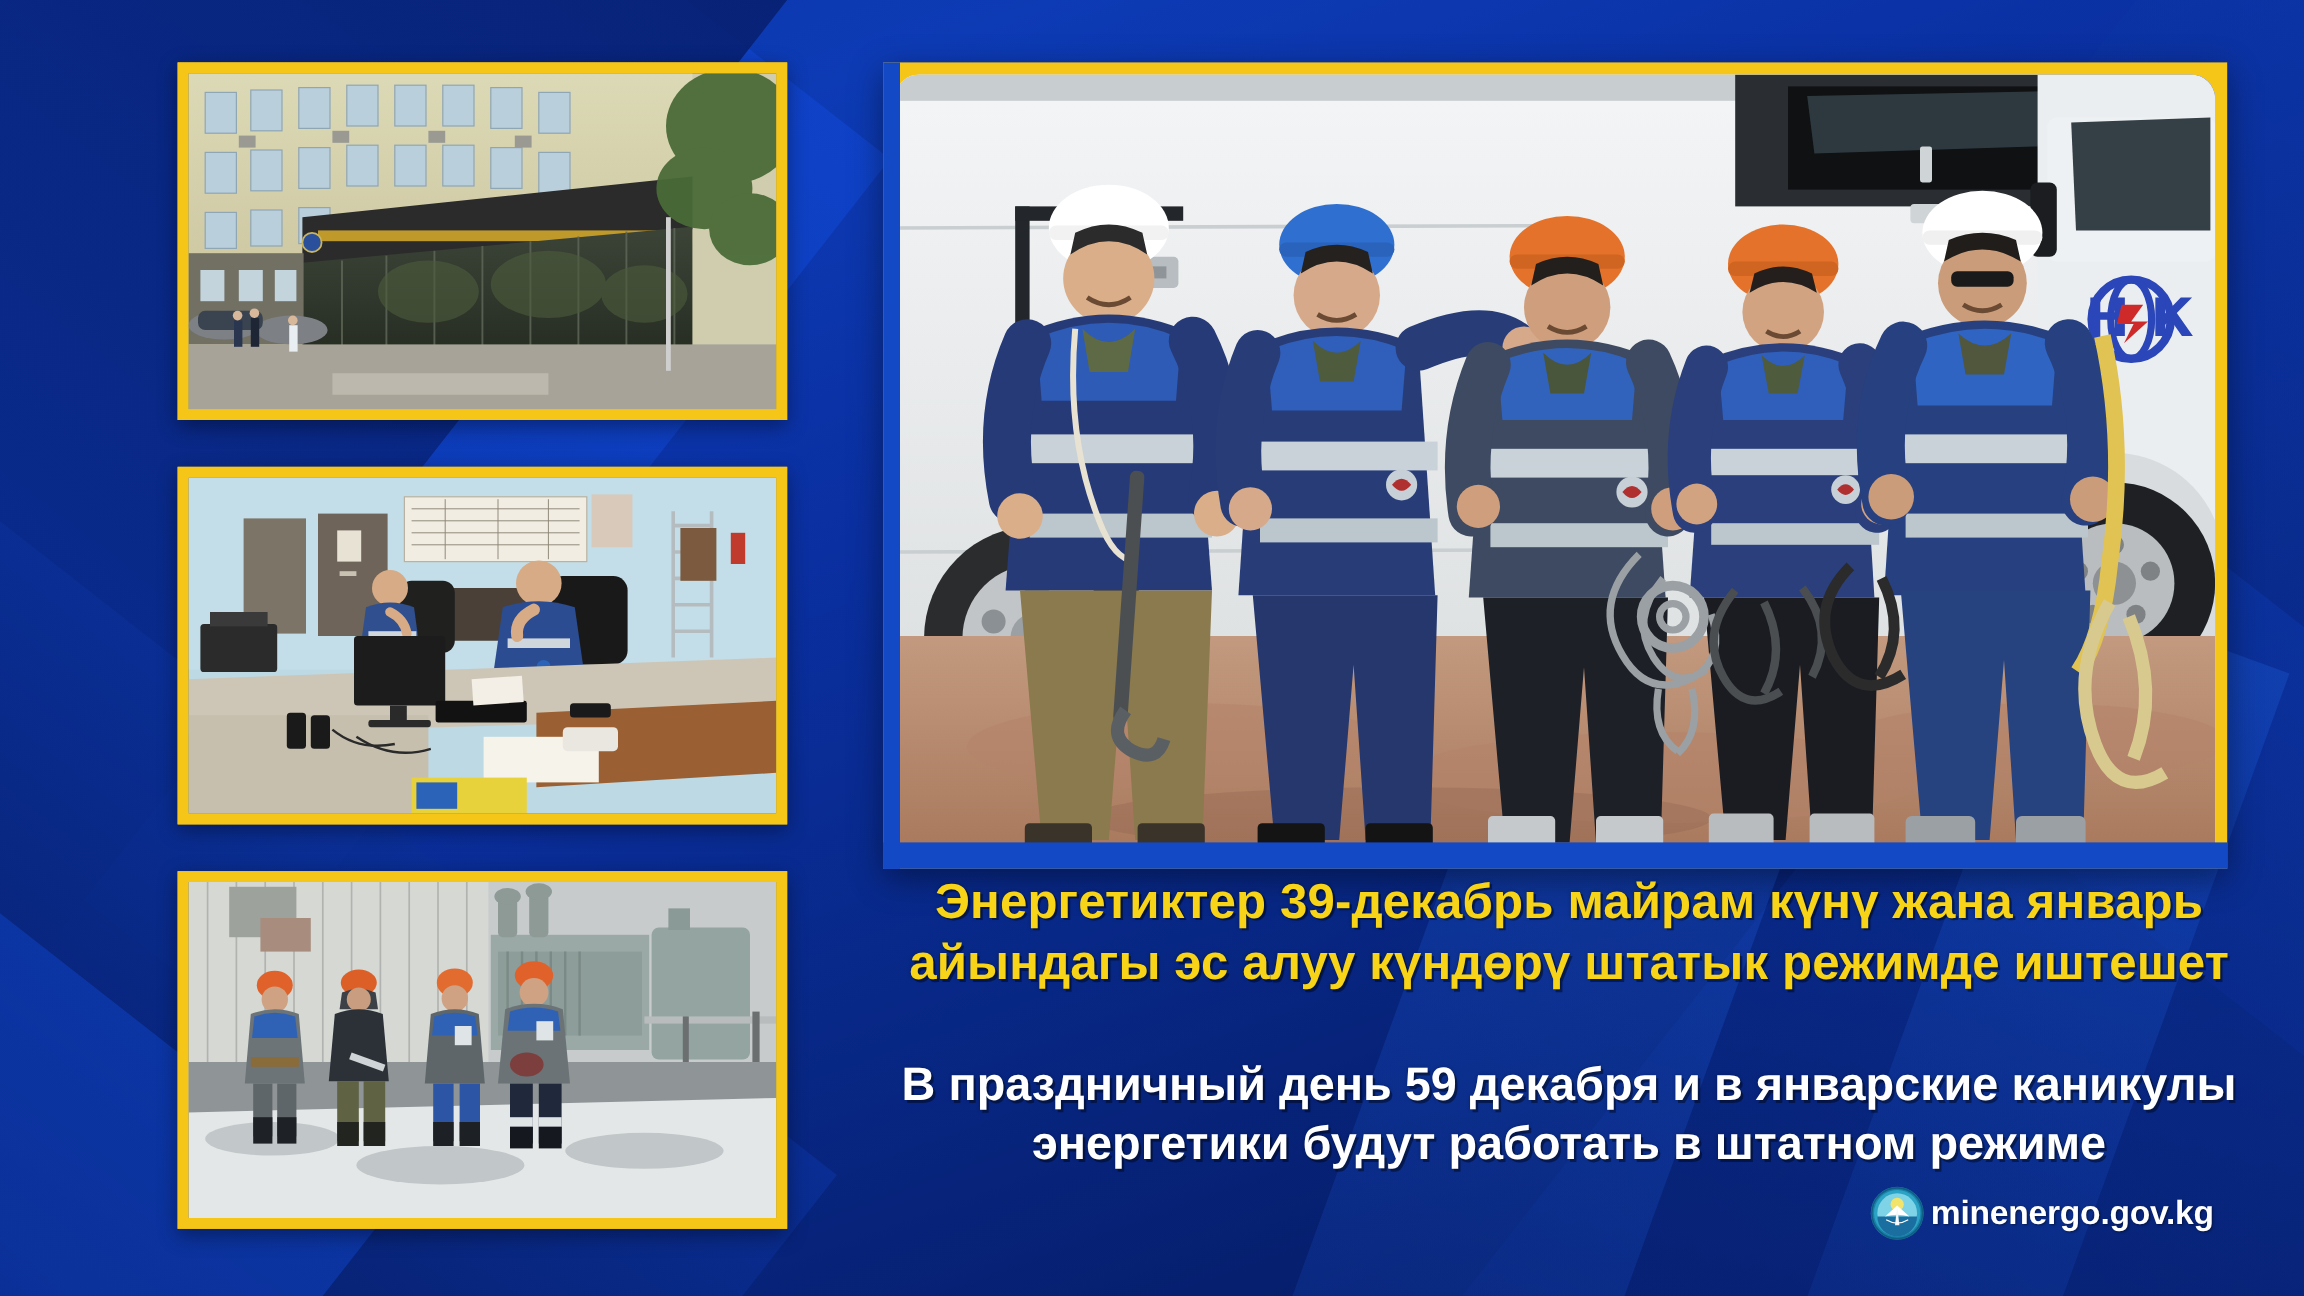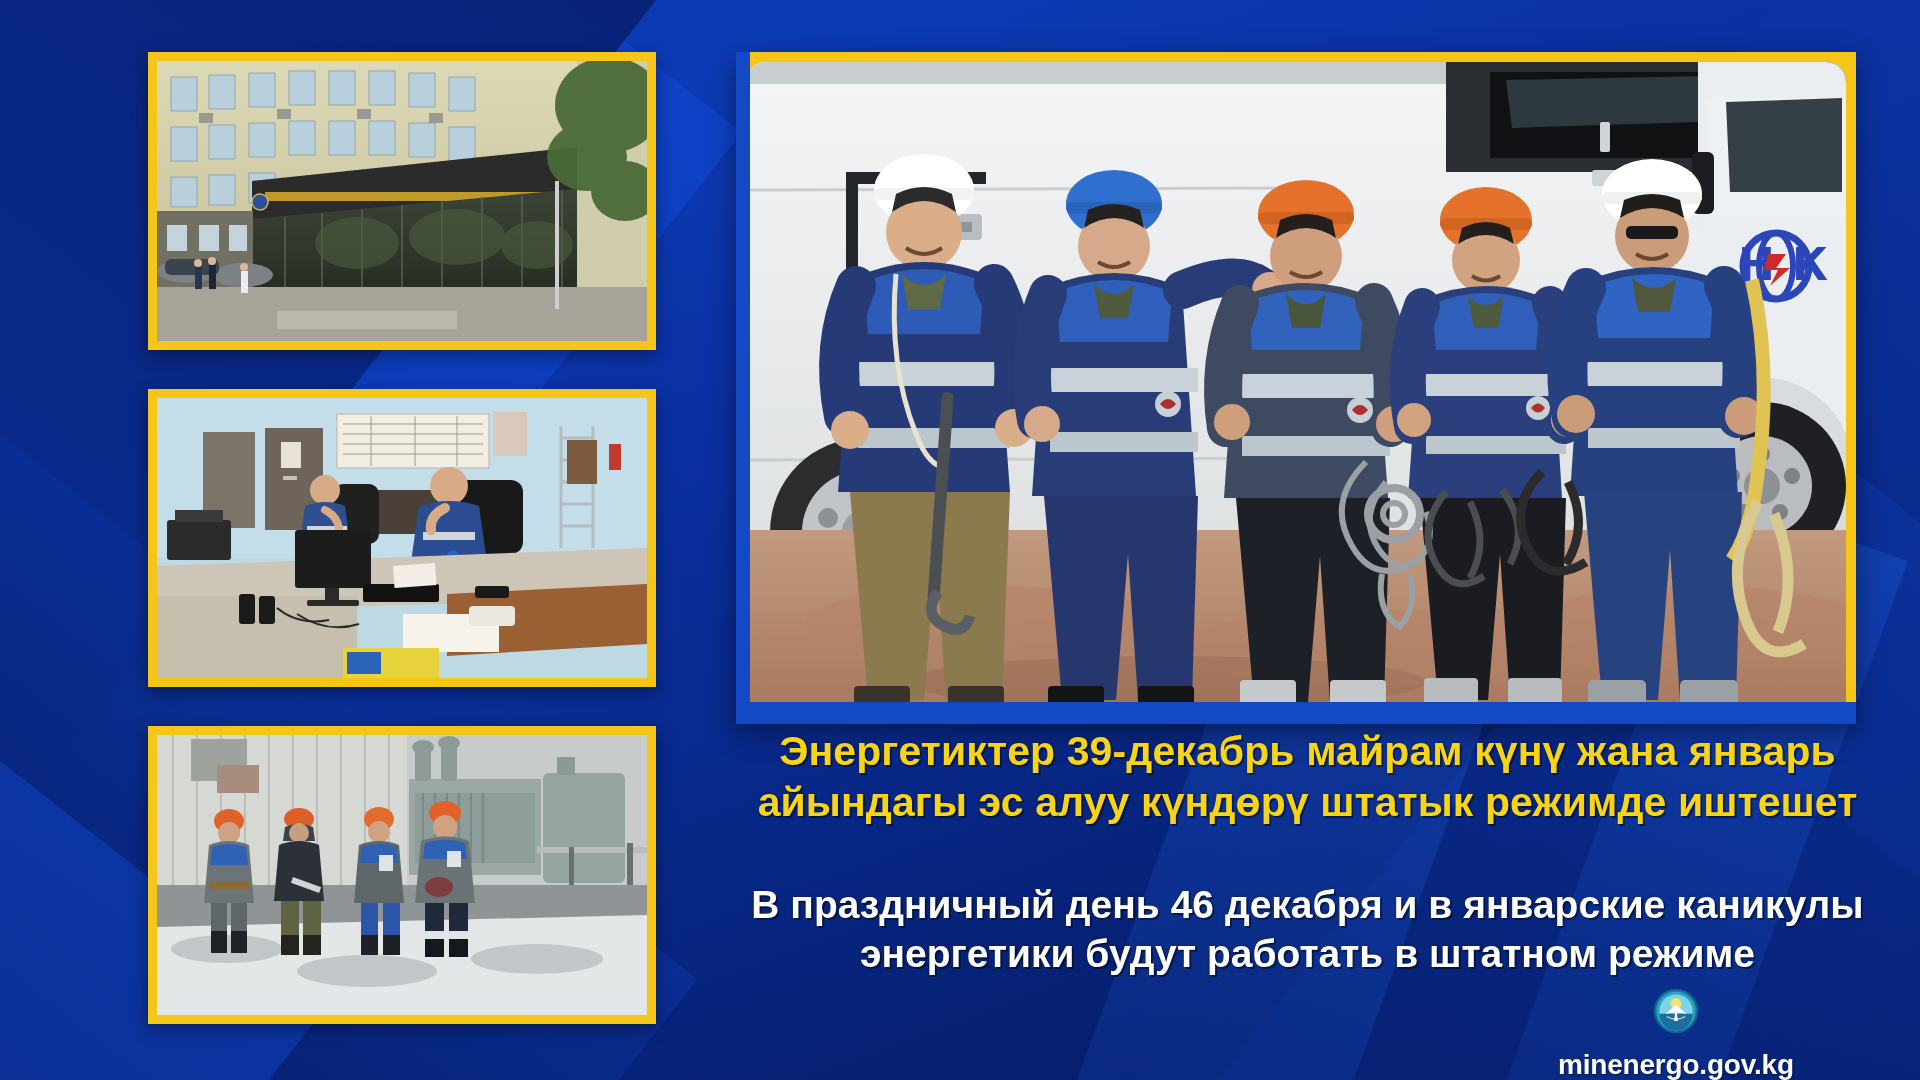--- a/index.html
+++ b/index.html
@@ -159,22 +159,21 @@
        0 0 3px rgba(0,0,0,.30);
     padding: 0 16px;
   }
 
   
   .brand {
     position: absolute;
     left: 1558px; top: 988px;
     display: flex;
     align-items: center;
-    gap: 15px;
-    flex-direction: column;
+    gap: 5px;
   }
   .brand-emblem { width: 46px; height: 46px; display: block; }
   .brand-url {
     color: #ffffff;
     font-size: 28px;
     font-weight: 700;
     letter-spacing: -.2px;
     text-shadow: 1px 1px 2px rgba(0,0,0,.45);
   }
 
@@ -737,21 +736,21 @@
           <path d="M1028 452 q26 62 4 118"></path>
         </g>
       </svg>
     </div>
     <div class="edge-blue"></div>
     <div class="edge-blue-l"></div>
   </div>
 
   <div class="text-block">
     <div class="headline-kg">Энергетиктер 39-декабрь майрам күнү жана январь айындагы эс алуу күндөрү штатык режимде иштешет</div>
-    <div class="headline-ru">В праздничный день 46 декабря и в январские каникулы энергетики будут работать в штатном режиме</div>
+    <div class="headline-ru">В праздничный день 59 декабря и в январские каникулы энергетики будут работать в штатном режиме</div>
   </div>
 
   <div class="brand">
     <svg class="brand-emblem" viewBox="0 0 100 100">
       <circle cx="50" cy="50" r="48" fill="#1c7fa8"></circle>
       <circle cx="50" cy="50" r="42" fill="#2aa3c4"></circle>
       <circle cx="50" cy="50" r="36" fill="#7fd3e6"></circle>
       <path d="M14 56 a36 36 0 0 0 72 0 z" fill="#1b6fa0"></path>
       <circle cx="50" cy="34" r="12" fill="#f2e36a"></circle>
       <path d="M50 36 l-22 20 q22 -6 44 0 z" fill="#ffffff"></path>

